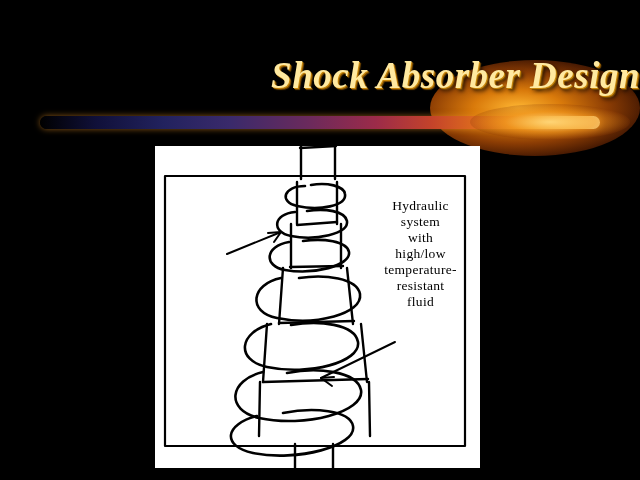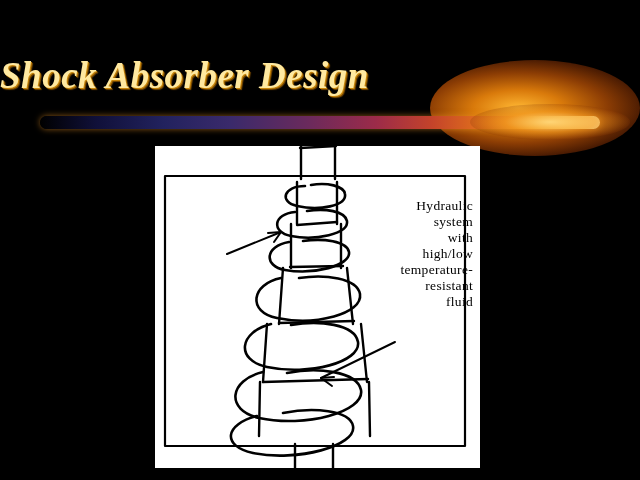--- a/index.html
+++ b/index.html
@@ -63,21 +63,21 @@
     border-radius: 50%;
     background: radial-gradient(ellipse at 50% 50%,
                 rgba(255,214,120,0.95) 0%, rgba(240,150,30,0.6) 40%,
                 rgba(140,60,5,0.25) 70%, rgba(0,0,0,0) 85%);
   }
   #slide-title {
     position: absolute;
     left: 0;
     top: 6px;
     width: 640px;
-    text-align: left;
+    text-align: right;
     font-family: "Liberation Serif", serif;
     font-weight: bold;
     font-style: italic;
     font-size: 37px;
     letter-spacing: 0.5px;
     color: #ffe9a0;
     text-shadow:
        1px 1px 0 #c8860a,
        2px 2px 1px #7a4a02,
        3px 3px 4px rgba(0,0,0,0.85);
@@ -99,21 +99,21 @@
     width: 325px;
     height: 322px;
   }
 
   .callout {
     position: absolute;
     color: #000000;
     font-family: "Liberation Serif", serif;
     font-size: 13.5px;
     line-height: 16px;
-    text-align: right;
+    text-align: center;
     white-space: pre-line;
     letter-spacing: 0.3px;
   }
   #label-springs {
     left: 22px;
     top: 95px;
     width: 80px;
   }
   #label-hydraulic {
     left: 213px;

